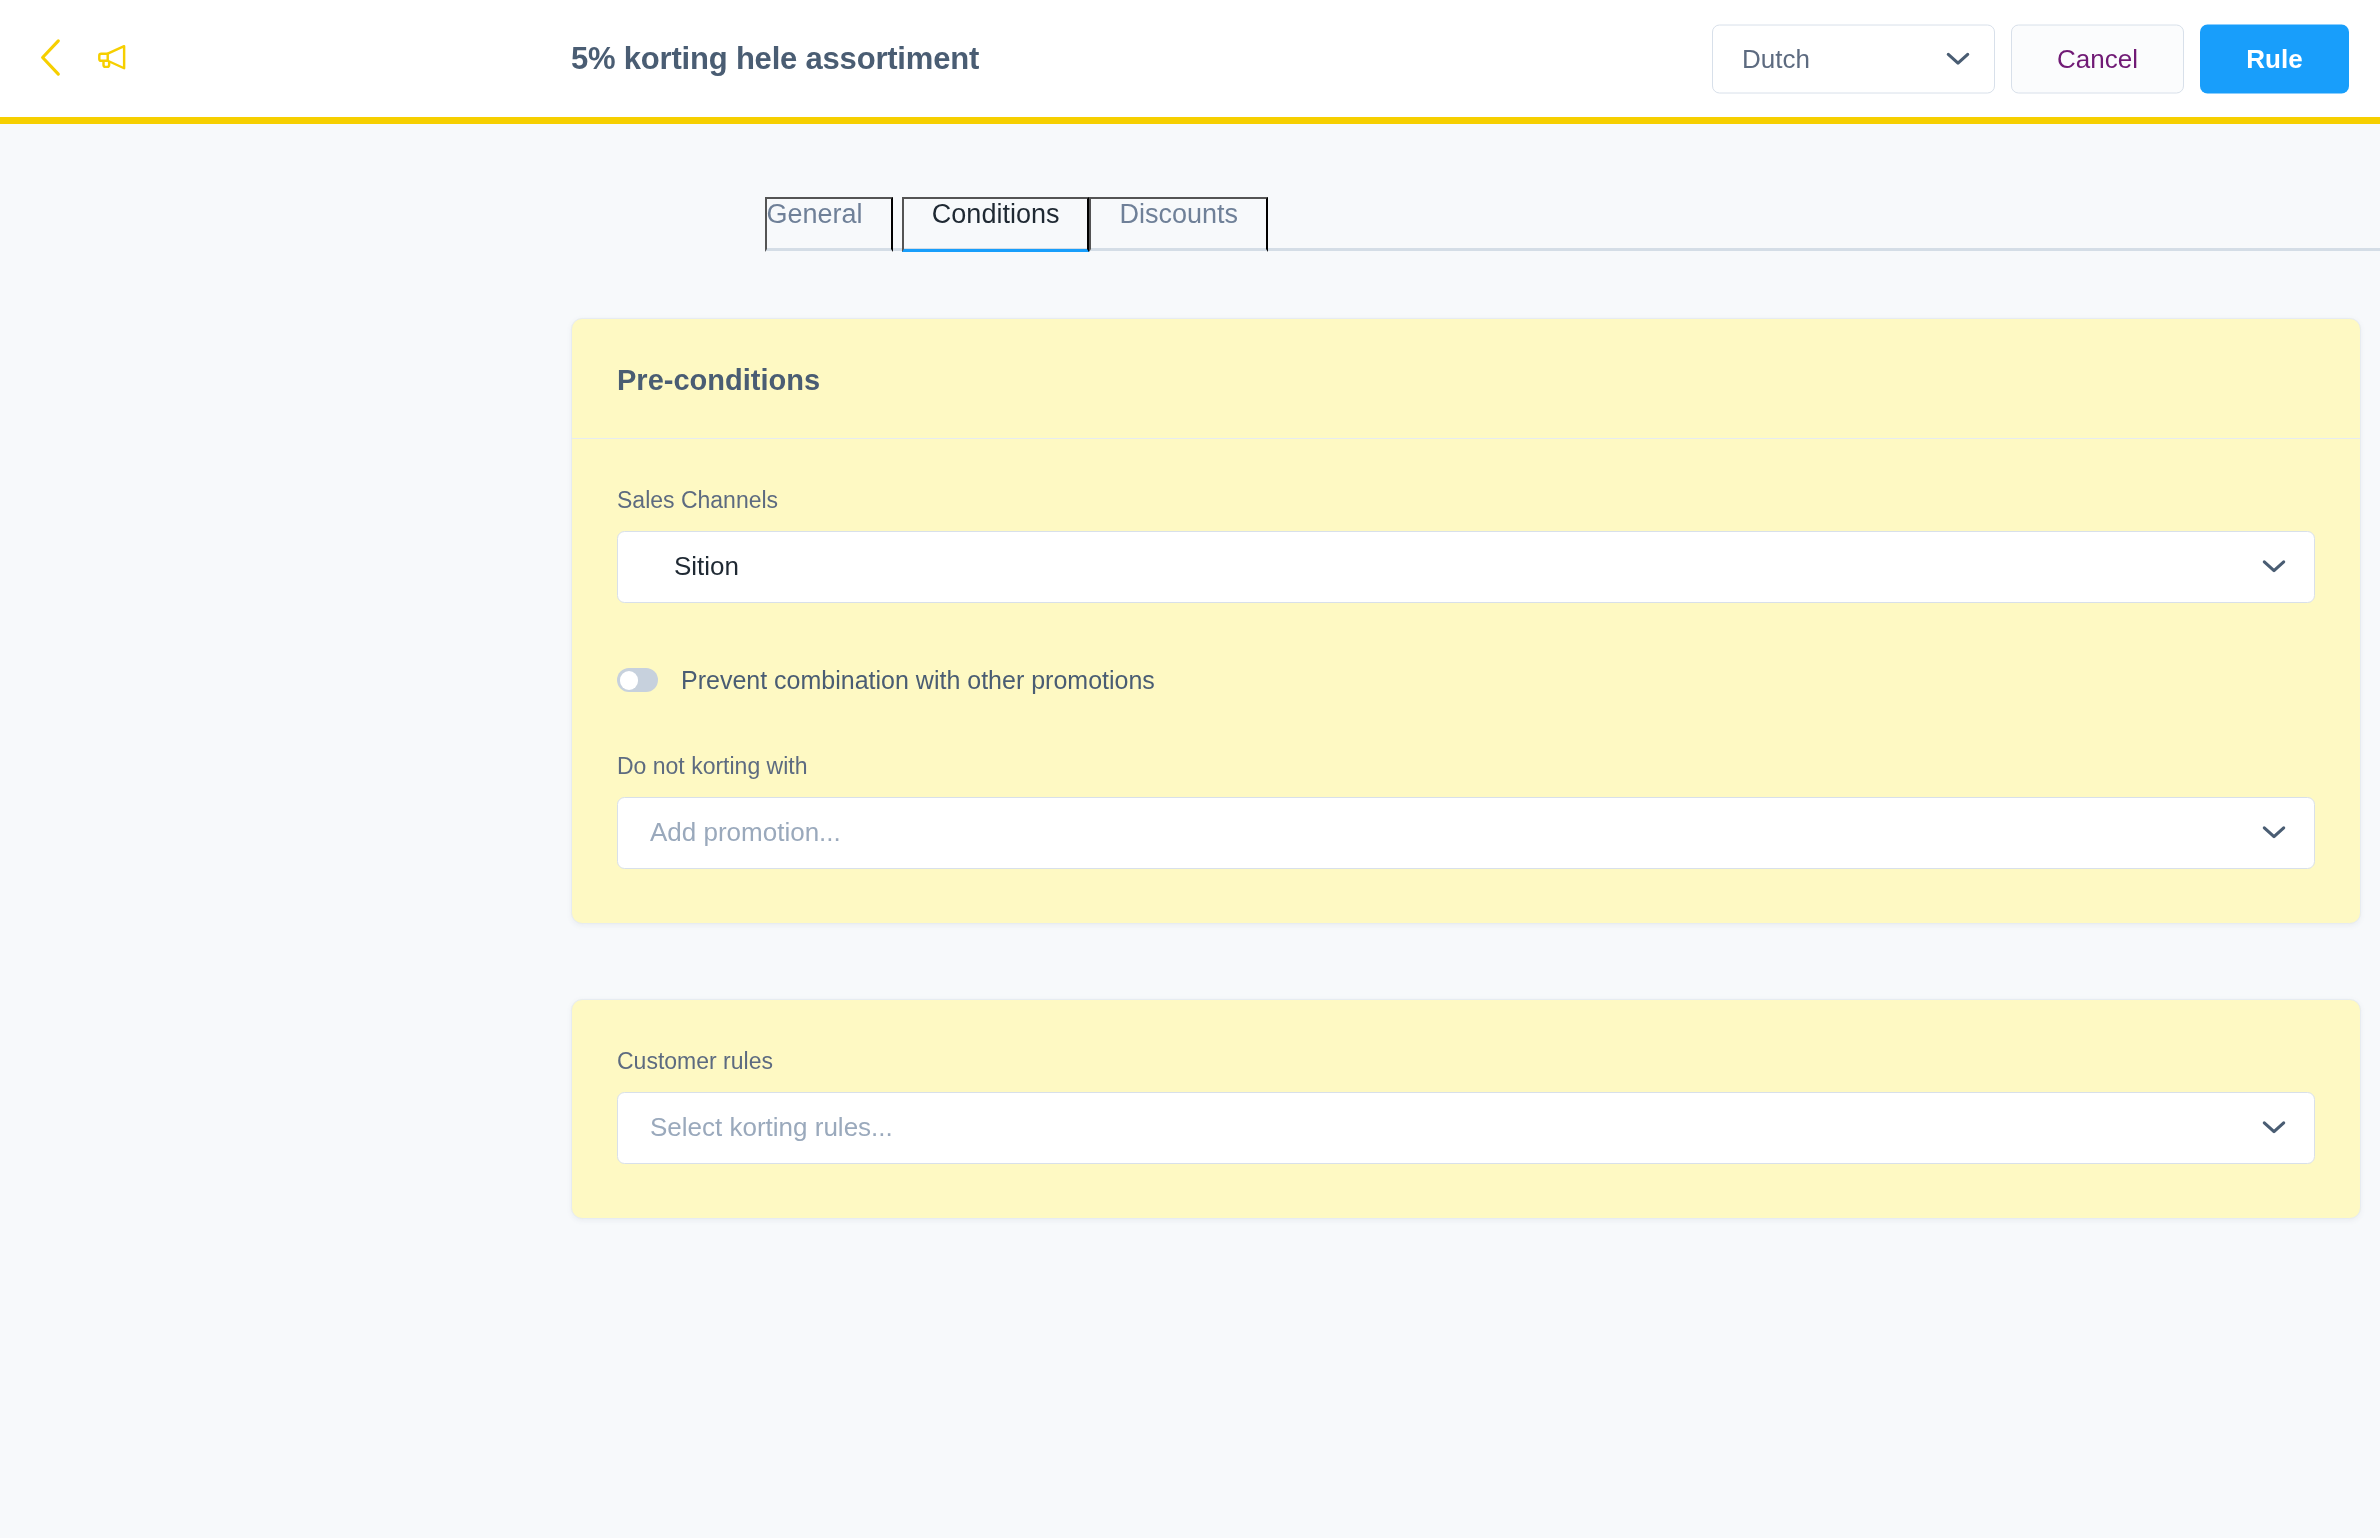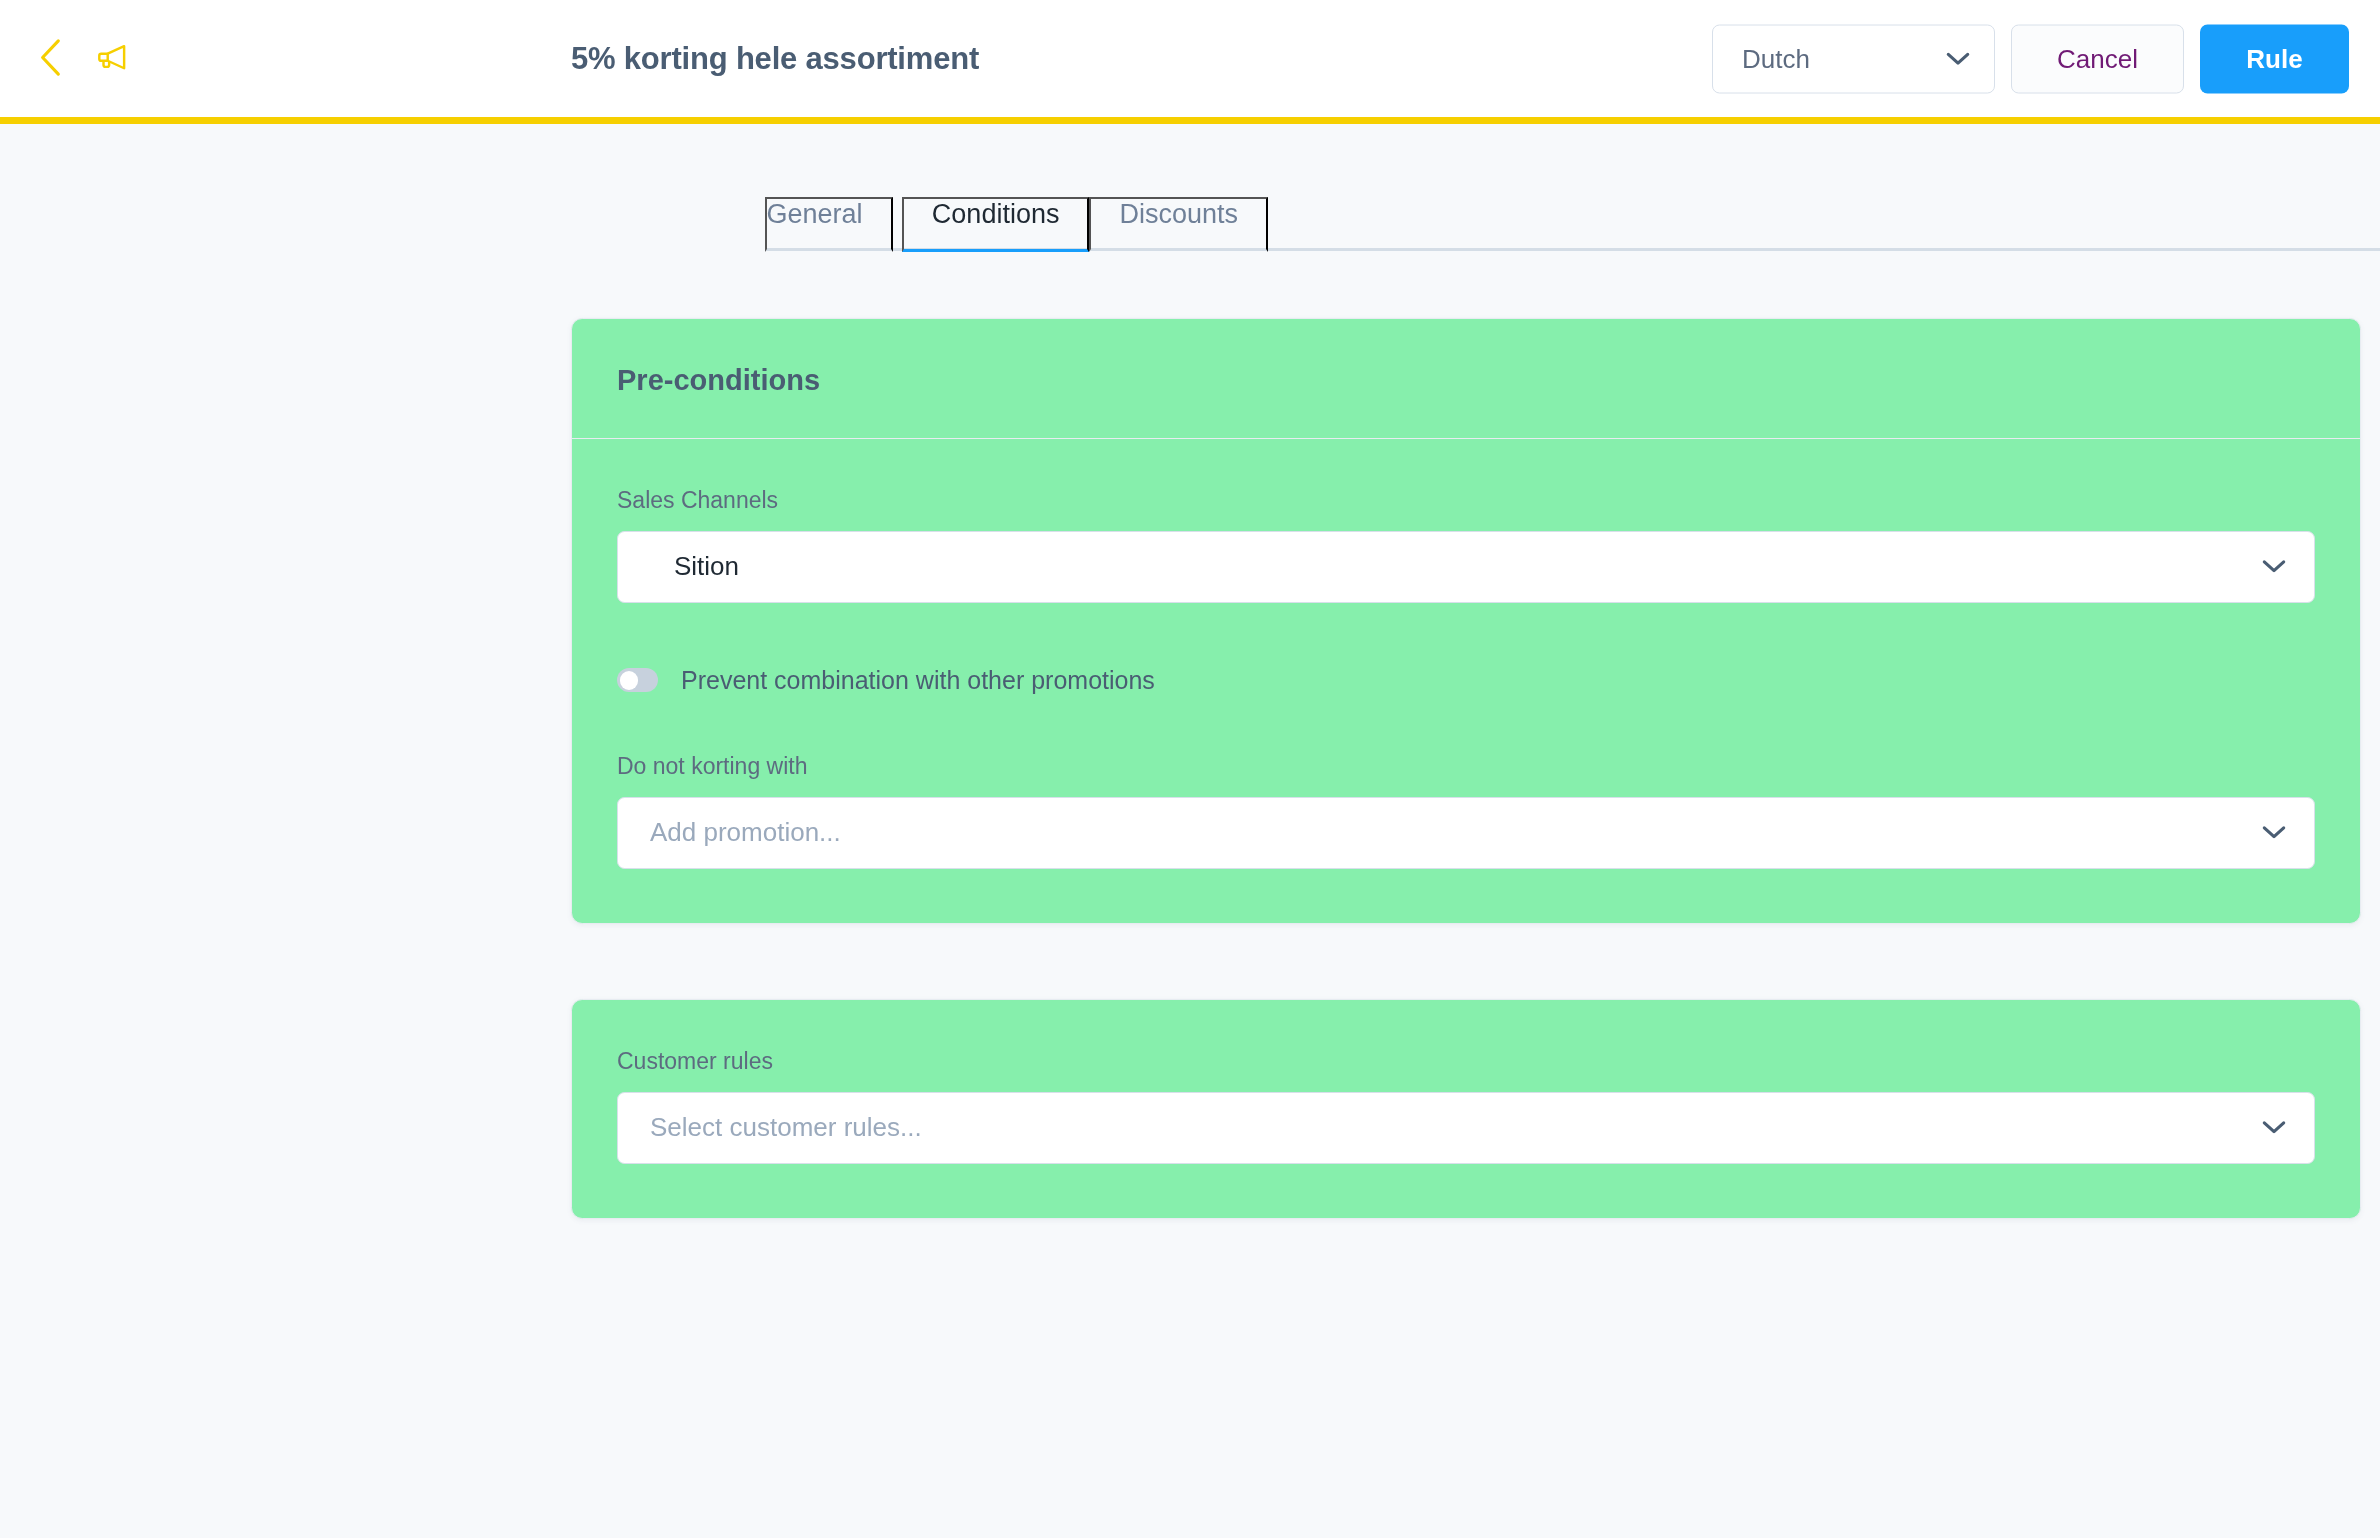--- a/index.html
+++ b/index.html
@@ -140,21 +140,21 @@
     border-bottom-color: #189EFB;
   }
 
   .cards {
     padding-left: 571px;
     padding-top: 67px;
   }
 
   .card {
     width: 1790px;
-    background: #86efac;
+    background: #fef9c3;
     border: 0.9px solid #E7ECF1;
     border-radius: 11.2px;
     box-shadow: 0 1.9px 5.6px rgba(80,100,130,0.07);
     margin-bottom: 75px;
   }
 
   .card-header {
     padding: 45px 45px 41px 45px;
     border-bottom: 0.9px solid #E7ECF1;
   }
@@ -325,21 +325,21 @@
 
       </div>
     </div>
 
     <div class="card">
 
       <div class="card-body">
         <div class="field">
           <div class="field-label">Customer rules</div>
           <div class="select-box">
-            <span class="select-placeholder">Select customer rules...</span>
+            <span class="select-placeholder">Select korting rules...</span>
             <span>
               <svg class="chev" width="24" height="15" viewBox="0 0 26 16" fill="none">
                 <path d="M2.5 3L13 12.5L23.5 3" stroke="#4A5D73" stroke-width="3.4" stroke-linecap="round" stroke-linejoin="round"></path>
               </svg>
             </span>
           </div>
         </div>
       </div>
     </div>
 

